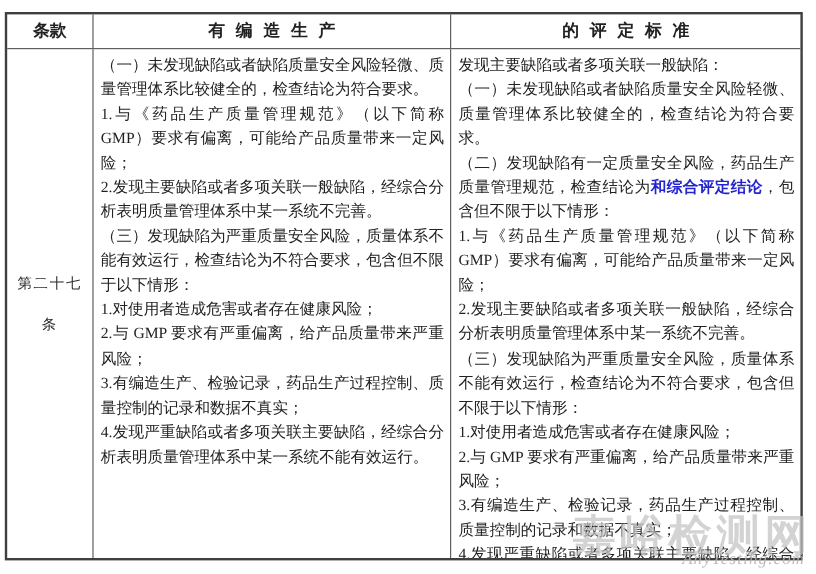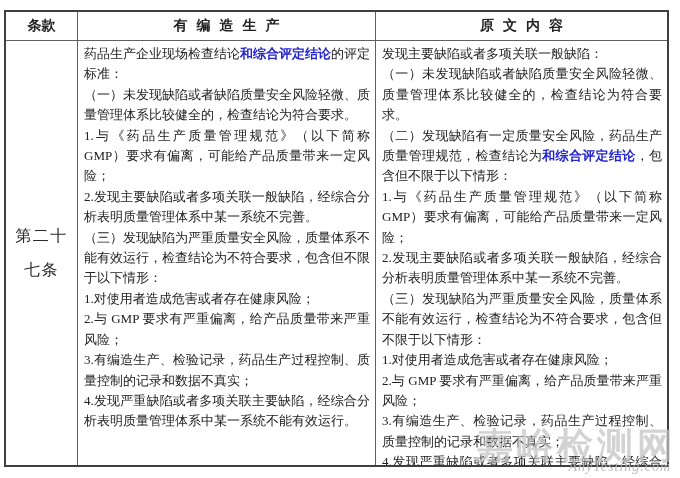--- a/index.html
+++ b/index.html
@@ -29,21 +29,21 @@
   .c3{flex:1;box-sizing:border-box;}
   .hcell{
     display:flex;align-items:center;justify-content:center;
     font-weight:bold;font-size:14px;color:#222;
   }
   .spread{letter-spacing:9px;padding-left:9px;}
   .vline{border-right:1px solid #606060;}
   .clause{
     display:flex;align-items:center;justify-content:center;
     text-align:center;
-    font-size:16px;line-height:34px;letter-spacing:1.5px;
+    font-size:12px;line-height:34px;letter-spacing:1.5px;
     padding:0 5px;color:#2a2a2a;
   }
   .content{
     padding:3px 5px 0 6px;
     font-size:13px;line-height:20.4px;
     text-align:justify;
     overflow:hidden;
     color:#222;
   }
   .para{margin:0;}
@@ -63,26 +63,25 @@
   }
 </style>
 </head>
 <body>
 
 <div class="page">
   <div class="tbl">
     <div class="hrow">
       <div class="hcell c1 vline">条款</div>
       <div class="hcell c2 vline spread">有编造生产</div>
-      <div class="hcell c3 spread">原文内容</div>
+      <div class="hcell c3 spread">的评定标准</div>
     </div>
     <div class="brow">
       <div class="clause c1 vline">第二十七条</div>
       <div class="content c2 vline">
-          <p class="para"><span class="">药品生产企业现场检查结论</span><span class="hl">和综合评定结论</span><span class="">的评定标准：</span></p>
           <p class="para"><span class="">（一）未发现缺陷或者缺陷质量安全风险轻微、质量管理体系比较健全的，检查结论为符合要求。</span></p>
           <p class="para"><span class="">1.与《药品生产质量管理规范》（以下简称 GMP）要求有偏离，可能给产品质量带来一定风险；</span></p>
           <p class="para"><span class="">2.发现主要缺陷或者多项关联一般缺陷，经综合分析表明质量管理体系中某一系统不完善。</span></p>
           <p class="para"><span class="">（三）发现缺陷为严重质量安全风险，质量体系不能有效运行，检查结论为不符合要求，包含但不限于以下情形：</span></p>
           <p class="para"><span class="">1.对使用者造成危害或者存在健康风险；</span></p>
           <p class="para"><span class="">2.与 GMP 要求有严重偏离，给产品质量带来严重风险；</span></p>
           <p class="para"><span class="">3.有编造生产、检验记录，药品生产过程控制、质量控制的记录和数据不真实；</span></p>
           <p class="para"><span class="">4.发现严重缺陷或者多项关联主要缺陷，经综合分析表明质量管理体系中某一系统不能有效运行。</span></p>
         </div>
       <div class="content c3">

